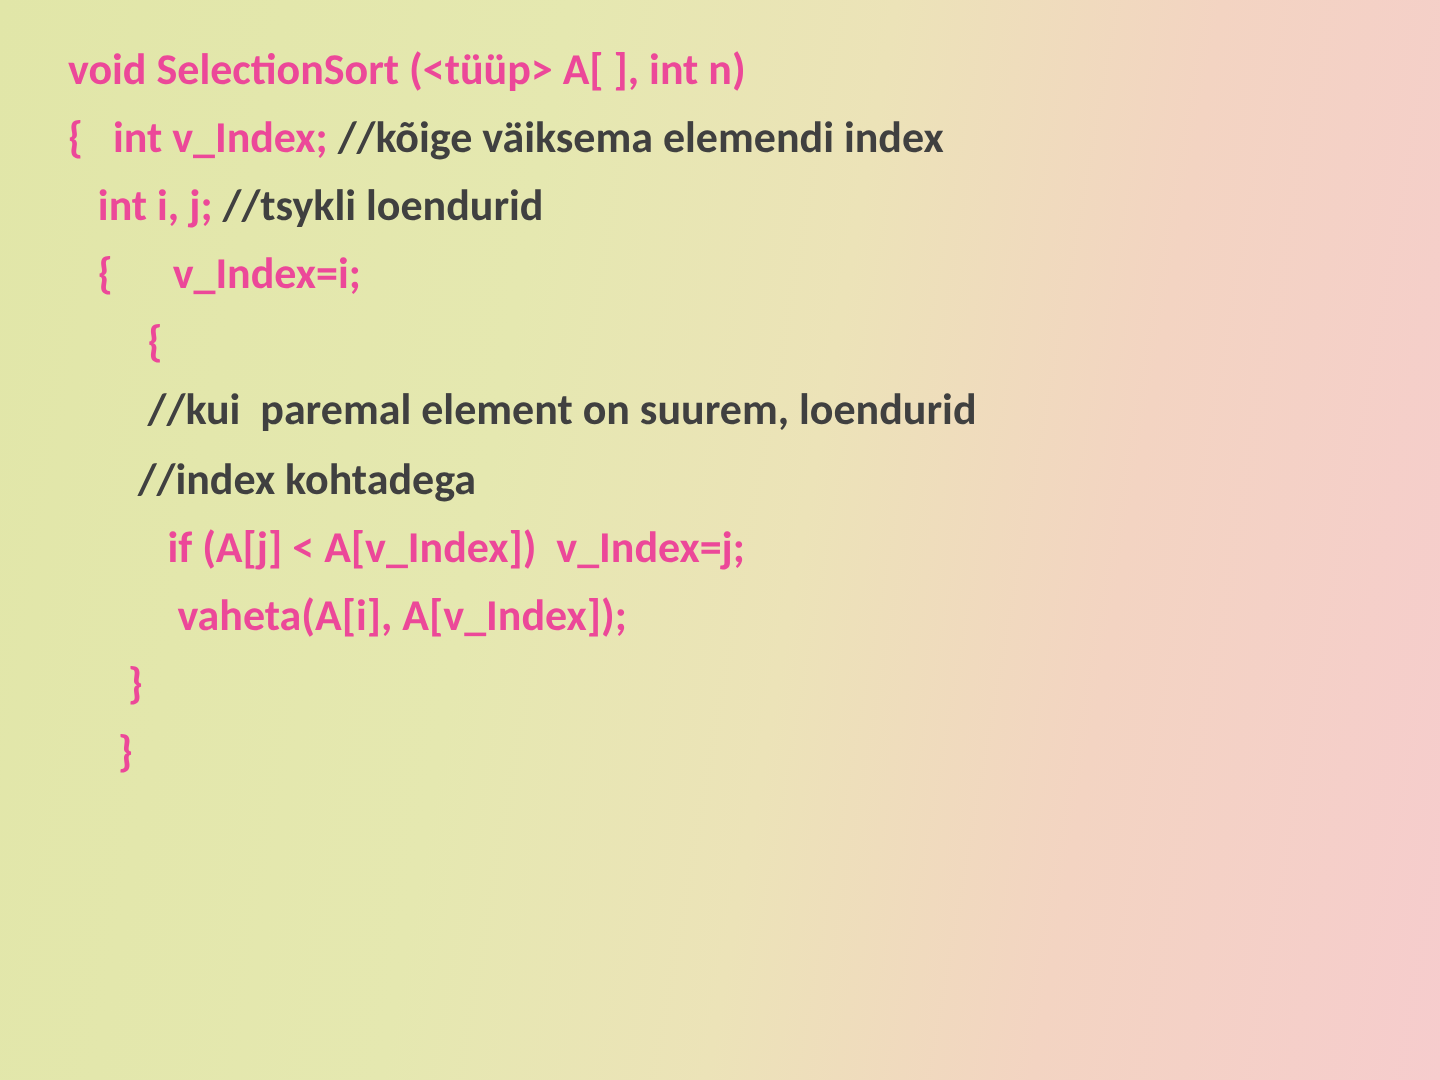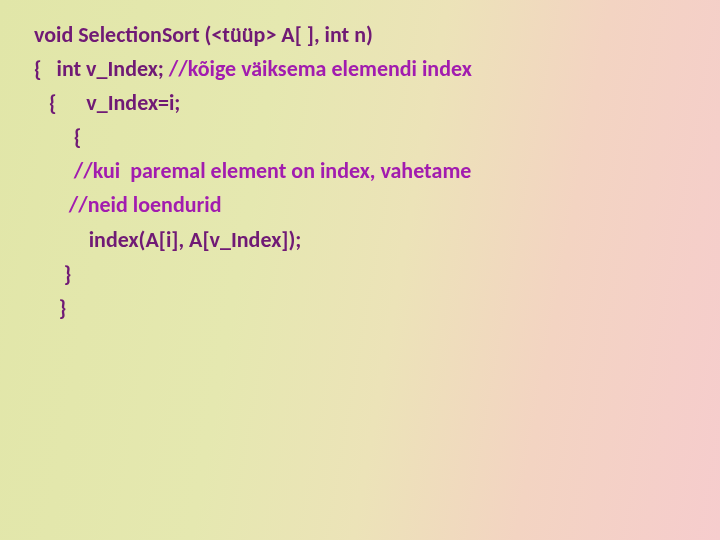--- a/index.html
+++ b/index.html
@@ -21,29 +21,31 @@
     line-height: 1.55;
     font-weight: 700;
     color: #1a1a1a;
   }
   .slide {
     padding: 18px 18px 0 34px;
   }
   .line {
     white-space: pre;
   }
-  .kw   { color: #701a75; }  
-  .cmt  { color: #a21caf; }  
+  .kw   { color: #ec4899; }  
+  .cmt  { color: #404040; }  
 </style>
 </head>
 <body>
 
 <div class="slide">
   <div class="line"><span class="kw">void SelectionSort (&lt;tüüp&gt; A[ ], int n)</span></div>
   <div class="line"><span class="kw">{   int v_Index; </span><span class="cmt">//kõige väiksema elemendi index</span></div>
+  <div class="line"><span class="kw">   int i, j; </span><span class="cmt">//tsykli loendurid</span></div>
   <div class="line"><span class="kw">   {      v_Index=i;</span></div>
   <div class="line"><span class="kw">        {</span></div>
-  <div class="line"><span class="cmt">        //kui  paremal element on index, vahetame</span></div>
-  <div class="line"><span class="cmt">       //neid loendurid</span></div>
-  <div class="line"><span class="kw">           index(A[i], A[v_Index]);</span></div>
+  <div class="line"><span class="cmt">        //kui  paremal element on suurem, loendurid</span></div>
+  <div class="line"><span class="cmt">       //index kohtadega</span></div>
+  <div class="line"><span class="kw">          if (A[j] &lt; A[v_Index])  v_Index=j;</span></div>
+  <div class="line"><span class="kw">           vaheta(A[i], A[v_Index]);</span></div>
   <div class="line"><span class="kw">      }</span></div>
   <div class="line"><span class="kw">     }</span></div>
 </div>
 
 </body></html>

